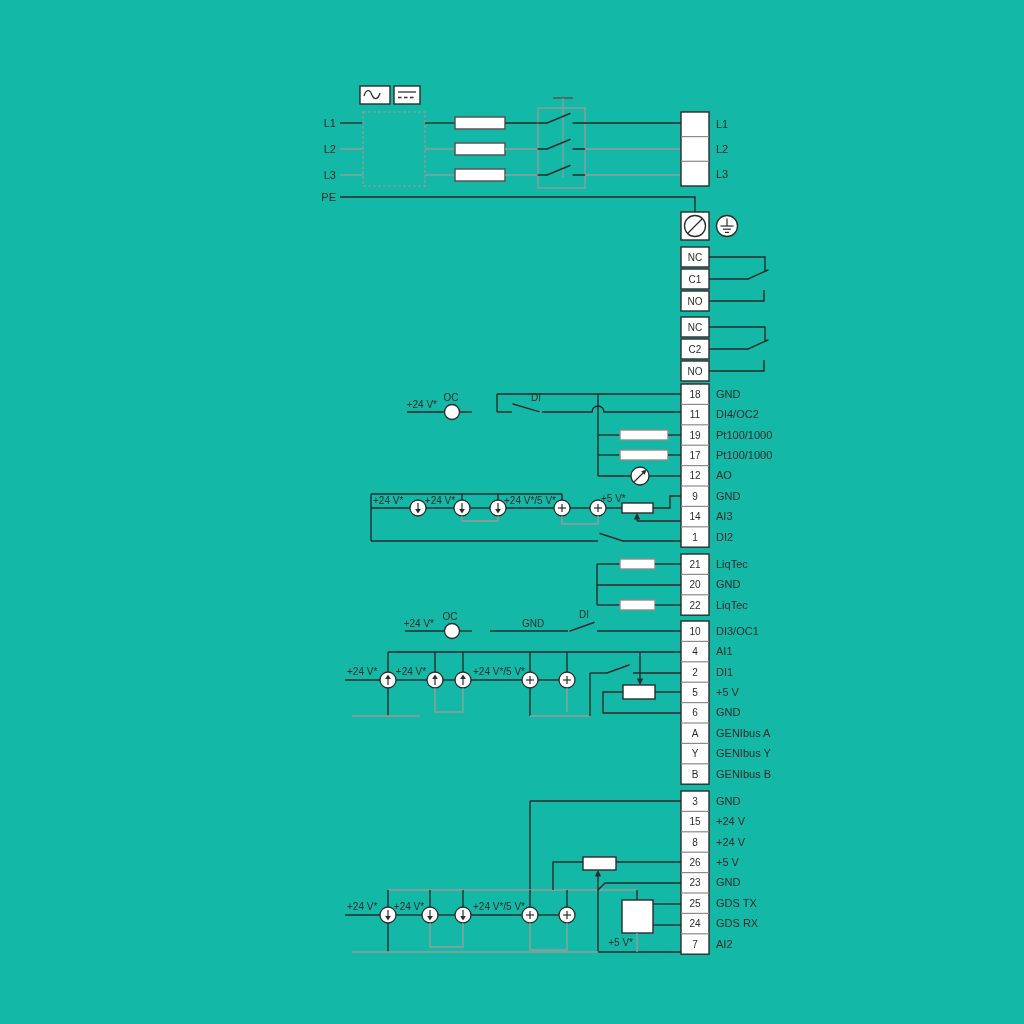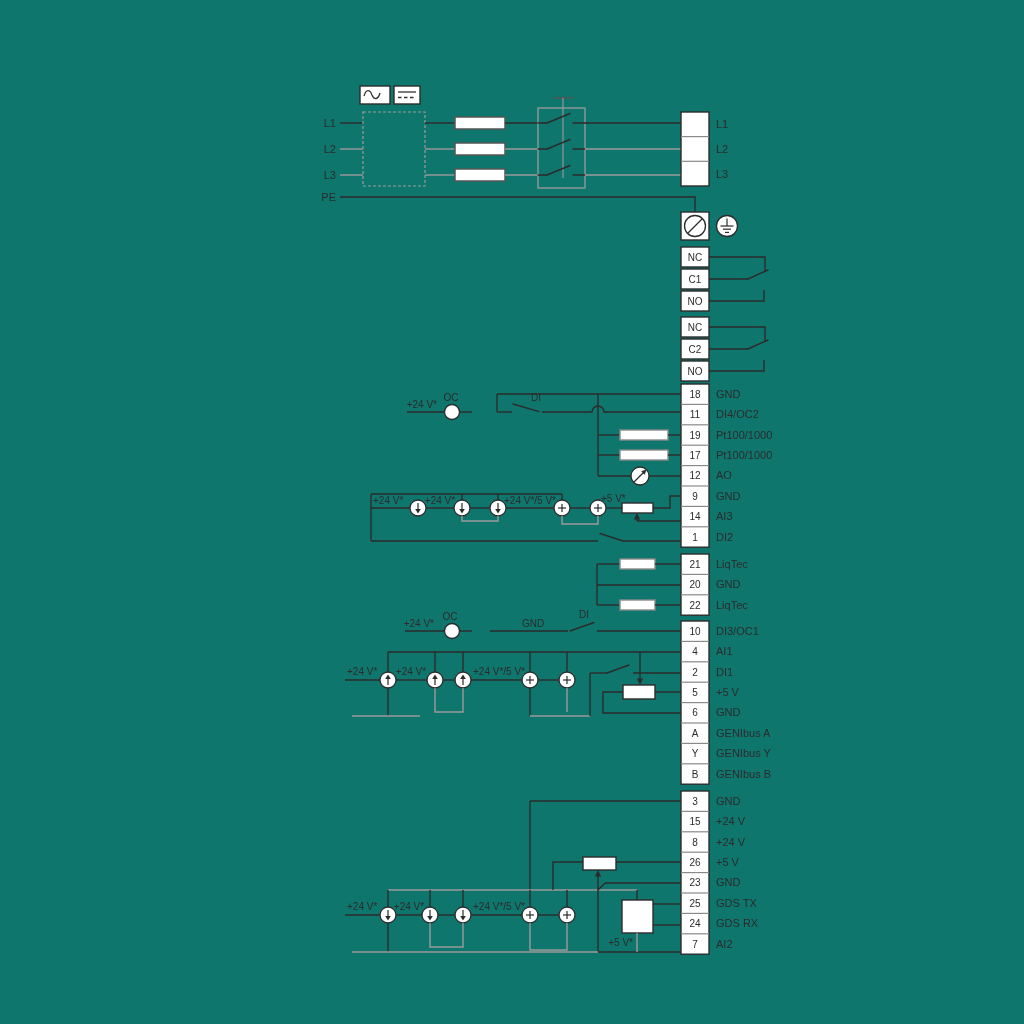--- a/index.html
+++ b/index.html
@@ -1,16 +1,16 @@
 <!DOCTYPE html>
 <html><head>
 <meta charset="utf-8">
 <style>
   html,body{margin:0;padding:0;background:#ffffff;}
-  .stage{position:relative;width:1024px;height:1024px;background:#0f766e;overflow:hidden;}
+  .stage{position:relative;width:1024px;height:1024px;background:#14b8a6;overflow:hidden;}
   svg{display:block;}
   text{font-family:"Liberation Sans","DejaVu Sans",sans-serif;fill:#2b2b2b;}
   .t11{font-size:11px;}
   .t10{font-size:10px;}
   .num{font-size:10px;}
   .w{stroke:#2b2b2b;stroke-width:1.4;fill:none;}
   .g{stroke:#9b9b9b;stroke-width:1.4;fill:none;}
   .thin{stroke:#8a8a8a;stroke-width:1.2;fill:none;}
   .box{stroke:#2b2b2b;stroke-width:1.4;fill:#ffffff;}
   .res{stroke:#8a8a8a;stroke-width:1.4;fill:#ffffff;}

